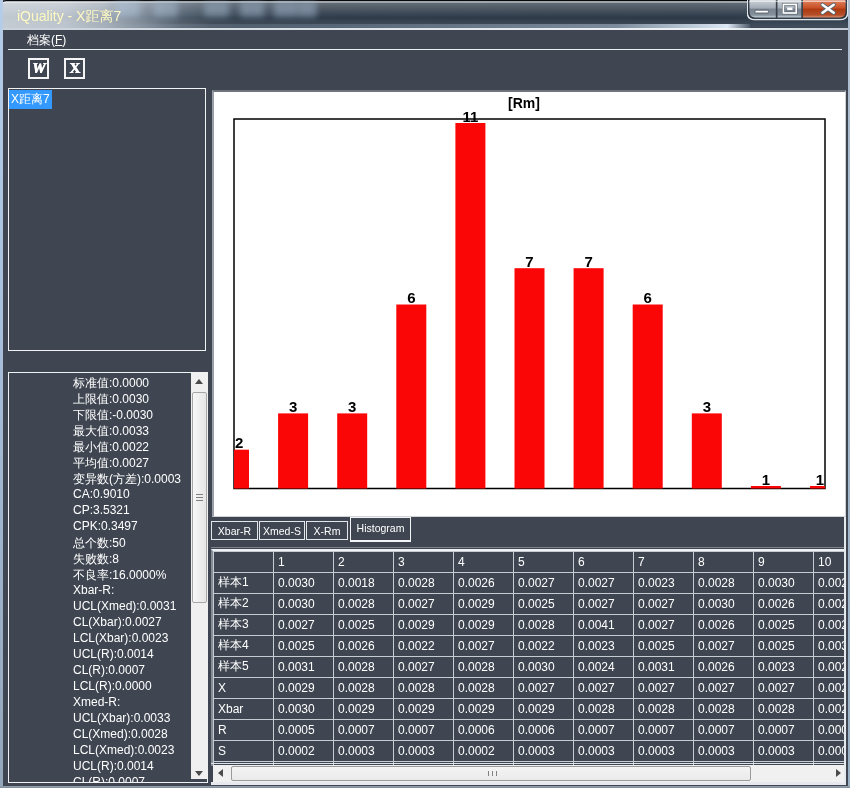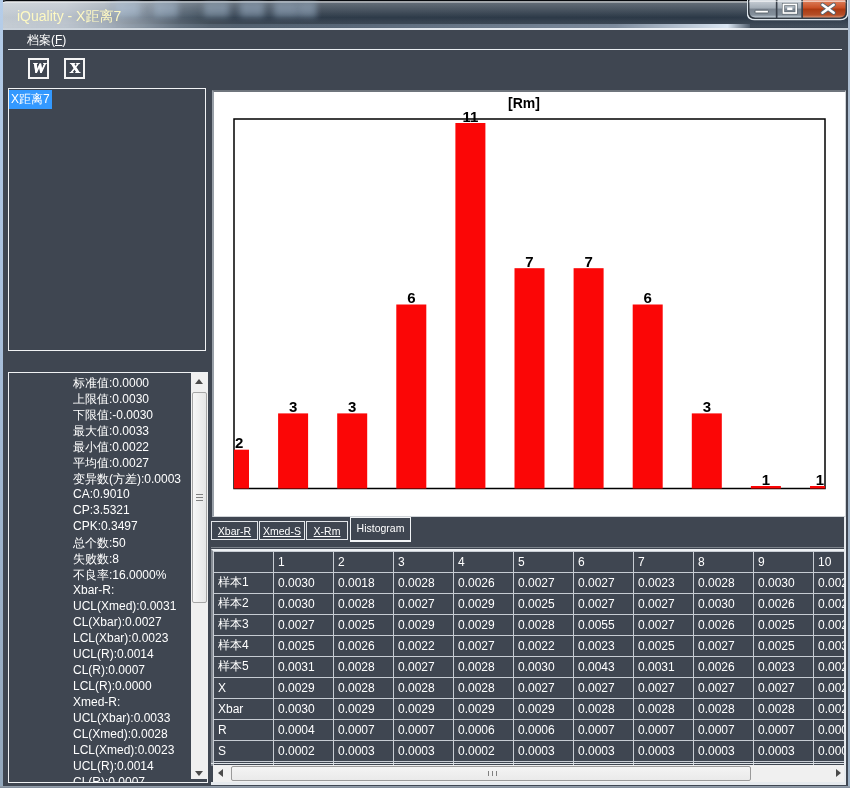--- a/index.html
+++ b/index.html
@@ -45,21 +45,21 @@
 .arrow{width:0;height:0;position:absolute;}
 #vthumb{left:1px;top:19px;width:15px;height:211px;background:linear-gradient(90deg,#f7f7f7,#e6e6e6);
   border:1px solid #a6a6a6;border-radius:2px;box-sizing:border-box;}
 .grip{position:absolute;background:#808080;}
 
 #chartpanel{left:212px;top:90px;width:634px;height:427px;background:#fff;box-sizing:border-box;
   border-style:solid;border-width:2px 1px 1px 2px;border-color:#6f757d #d0d4d8 #d0d4d8 #99a0a8;}
 
 .tab{top:521px;height:17px;background:#3f4651;border:1px solid #e4e7ea;
   color:#fff;font-size:10.5px;text-align:center;line-height:19px;}
-.tab span{text-decoration:underline;}
+.tab span{}
 #tab4{top:517px;height:22px;line-height:20px;border:1px solid #f2f4f6;border-bottom-width:2px;}
 
 #dtable{left:211px;top:548.5px;width:633px;height:215.5px;border-left:2px solid #878d95;border-top:2px solid #eef1f4;overflow:hidden;}
 table{border-collapse:collapse;}
 td{border:1px solid #c7ccd3;color:#fff;font-size:12px;padding:0 0 0 4px;height:20px;
   font-family:"Liberation Sans",sans-serif;white-space:nowrap;}
 
 #hsb{left:213px;top:765px;width:632px;height:17px;background:#f0f0f0;}
 #hthumb{left:18px;top:1px;width:520px;height:15px;background:linear-gradient(#f4f4f4,#eaeaea);
   border:1px solid #9a9a9a;border-radius:2px;box-sizing:border-box;}
@@ -252,21 +252,21 @@
             <td style="min-width:55px;max-width:55px">0.0026</td>
             <td style="min-width:55px;max-width:55px">0.002</td>
           </tr>
           <tr>
             <td style="min-width:55px;max-width:55px">样本3</td>
             <td style="min-width:55px;max-width:55px">0.0027</td>
             <td style="min-width:55px;max-width:55px">0.0025</td>
             <td style="min-width:55px;max-width:55px">0.0029</td>
             <td style="min-width:55px;max-width:55px">0.0029</td>
             <td style="min-width:55px;max-width:55px">0.0028</td>
-            <td style="min-width:55px;max-width:55px">0.0055</td>
+            <td style="min-width:55px;max-width:55px">0.0041</td>
             <td style="min-width:55px;max-width:55px">0.0027</td>
             <td style="min-width:55px;max-width:55px">0.0026</td>
             <td style="min-width:55px;max-width:55px">0.0025</td>
             <td style="min-width:55px;max-width:55px">0.002</td>
           </tr>
           <tr>
             <td style="min-width:55px;max-width:55px">样本4</td>
             <td style="min-width:55px;max-width:55px">0.0025</td>
             <td style="min-width:55px;max-width:55px">0.0026</td>
             <td style="min-width:55px;max-width:55px">0.0022</td>
@@ -278,21 +278,21 @@
             <td style="min-width:55px;max-width:55px">0.0025</td>
             <td style="min-width:55px;max-width:55px">0.003</td>
           </tr>
           <tr>
             <td style="min-width:55px;max-width:55px">样本5</td>
             <td style="min-width:55px;max-width:55px">0.0031</td>
             <td style="min-width:55px;max-width:55px">0.0028</td>
             <td style="min-width:55px;max-width:55px">0.0027</td>
             <td style="min-width:55px;max-width:55px">0.0028</td>
             <td style="min-width:55px;max-width:55px">0.0030</td>
-            <td style="min-width:55px;max-width:55px">0.0043</td>
+            <td style="min-width:55px;max-width:55px">0.0024</td>
             <td style="min-width:55px;max-width:55px">0.0031</td>
             <td style="min-width:55px;max-width:55px">0.0026</td>
             <td style="min-width:55px;max-width:55px">0.0023</td>
             <td style="min-width:55px;max-width:55px">0.002</td>
           </tr>
           <tr>
             <td style="min-width:55px;max-width:55px">X</td>
             <td style="min-width:55px;max-width:55px">0.0029</td>
             <td style="min-width:55px;max-width:55px">0.0028</td>
             <td style="min-width:55px;max-width:55px">0.0028</td>
@@ -312,21 +312,21 @@
             <td style="min-width:55px;max-width:55px">0.0029</td>
             <td style="min-width:55px;max-width:55px">0.0029</td>
             <td style="min-width:55px;max-width:55px">0.0028</td>
             <td style="min-width:55px;max-width:55px">0.0028</td>
             <td style="min-width:55px;max-width:55px">0.0028</td>
             <td style="min-width:55px;max-width:55px">0.0028</td>
             <td style="min-width:55px;max-width:55px">0.002</td>
           </tr>
           <tr>
             <td style="min-width:55px;max-width:55px">R</td>
-            <td style="min-width:55px;max-width:55px">0.0004</td>
+            <td style="min-width:55px;max-width:55px">0.0005</td>
             <td style="min-width:55px;max-width:55px">0.0007</td>
             <td style="min-width:55px;max-width:55px">0.0007</td>
             <td style="min-width:55px;max-width:55px">0.0006</td>
             <td style="min-width:55px;max-width:55px">0.0006</td>
             <td style="min-width:55px;max-width:55px">0.0007</td>
             <td style="min-width:55px;max-width:55px">0.0007</td>
             <td style="min-width:55px;max-width:55px">0.0007</td>
             <td style="min-width:55px;max-width:55px">0.0007</td>
             <td style="min-width:55px;max-width:55px">0.000</td>
           </tr>

